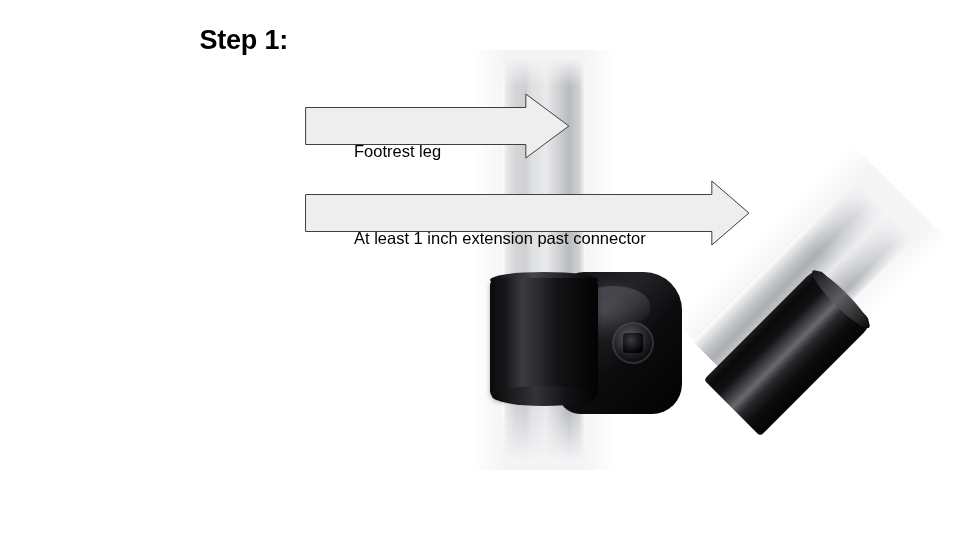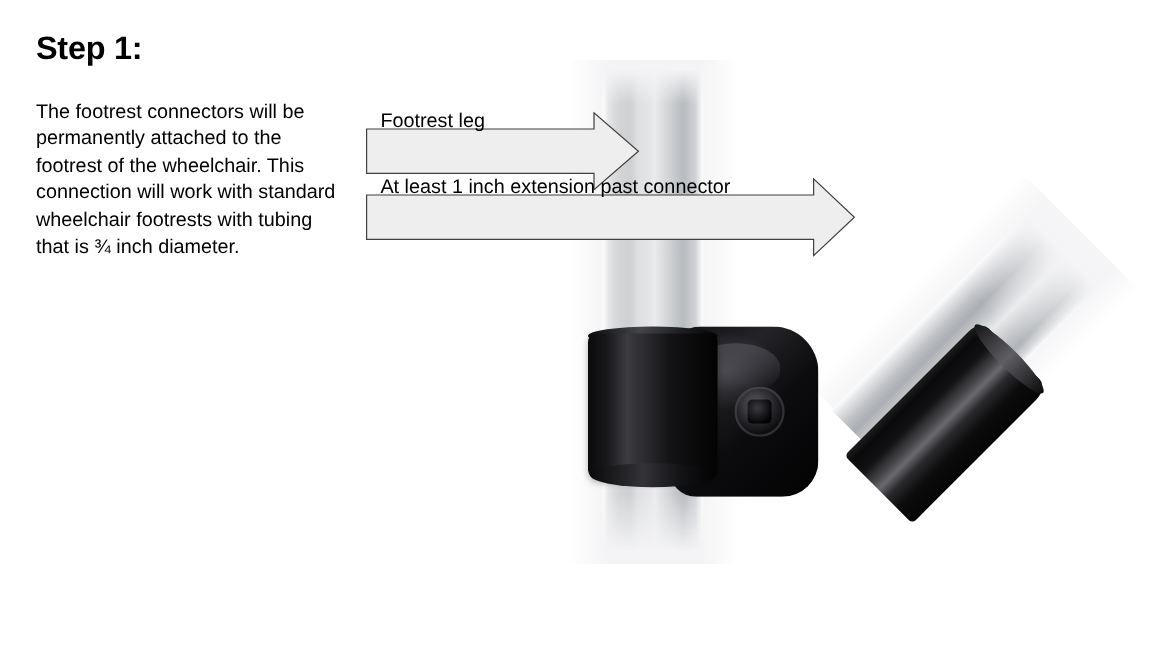--- a/index.html
+++ b/index.html
@@ -20,20 +20,21 @@
     background: #ffffff;
     overflow: hidden;
   }
 
   
   #text-column {
     position: absolute;
     left: 30px;
     top: 26px;
     width: 258px;
+    text-align: right;
   }
 
   #page-title {
     font-size: 27px;
     font-weight: bold;
     color: #000000;
     letter-spacing: -0.2px;
     line-height: 1.1;
     margin: 0 0 26px 0;
   }
@@ -263,21 +264,22 @@
     width: 20px;
     height: 20px;
     border-radius: 4px;
     background: radial-gradient(circle at 40% 35%, #3a3a40, #030304 75%);
   }
 
   
   .callout {
     position: absolute;
     display: flex;
-    align-items: flex-start;
+    align-items: flex-end;
+    padding-left: 37px;
   }
   .callout-shape {
     position: absolute;
     left: 0;
     top: 0;
     width: 100%;
     height: 100%;
   }
   .callout-shape svg {
     display: block;
@@ -295,40 +297,39 @@
   }
 
   #callout-footrest-leg {
     left: 305px;
     top: 93px;
     width: 228px;
     height: 66px;
   }
   #callout-extension {
     left: 305px;
-    top: 148px;
+    top: 180px;
     width: 408px;
     height: 66px;
   }
   #callout-connector {
     left: 305px;
     top: 313px;
     width: 213px;
     height: 66px;
   }
 </style>
 </head>
 <body>
 
 <div id="slide">
 
   <div id="text-column">
     <h1 id="page-title">Step 1:</h1>
 
-    <p class="body-paragraph" id="paragraph-1">The footrest connectors will be permanently attached to the footrest of the wheelchair. This connection will work with standard wheelchair footrests with tubing that is ¾ inch diameter.</p>
 
   </div>
 
   <div id="photo">
     <div class="tube-vertical-halo"></div>
     <div class="tube-diagonal-halo"></div>
 
     <div class="tube-diagonal"></div>
     <div class="tube-vertical"></div>
 

